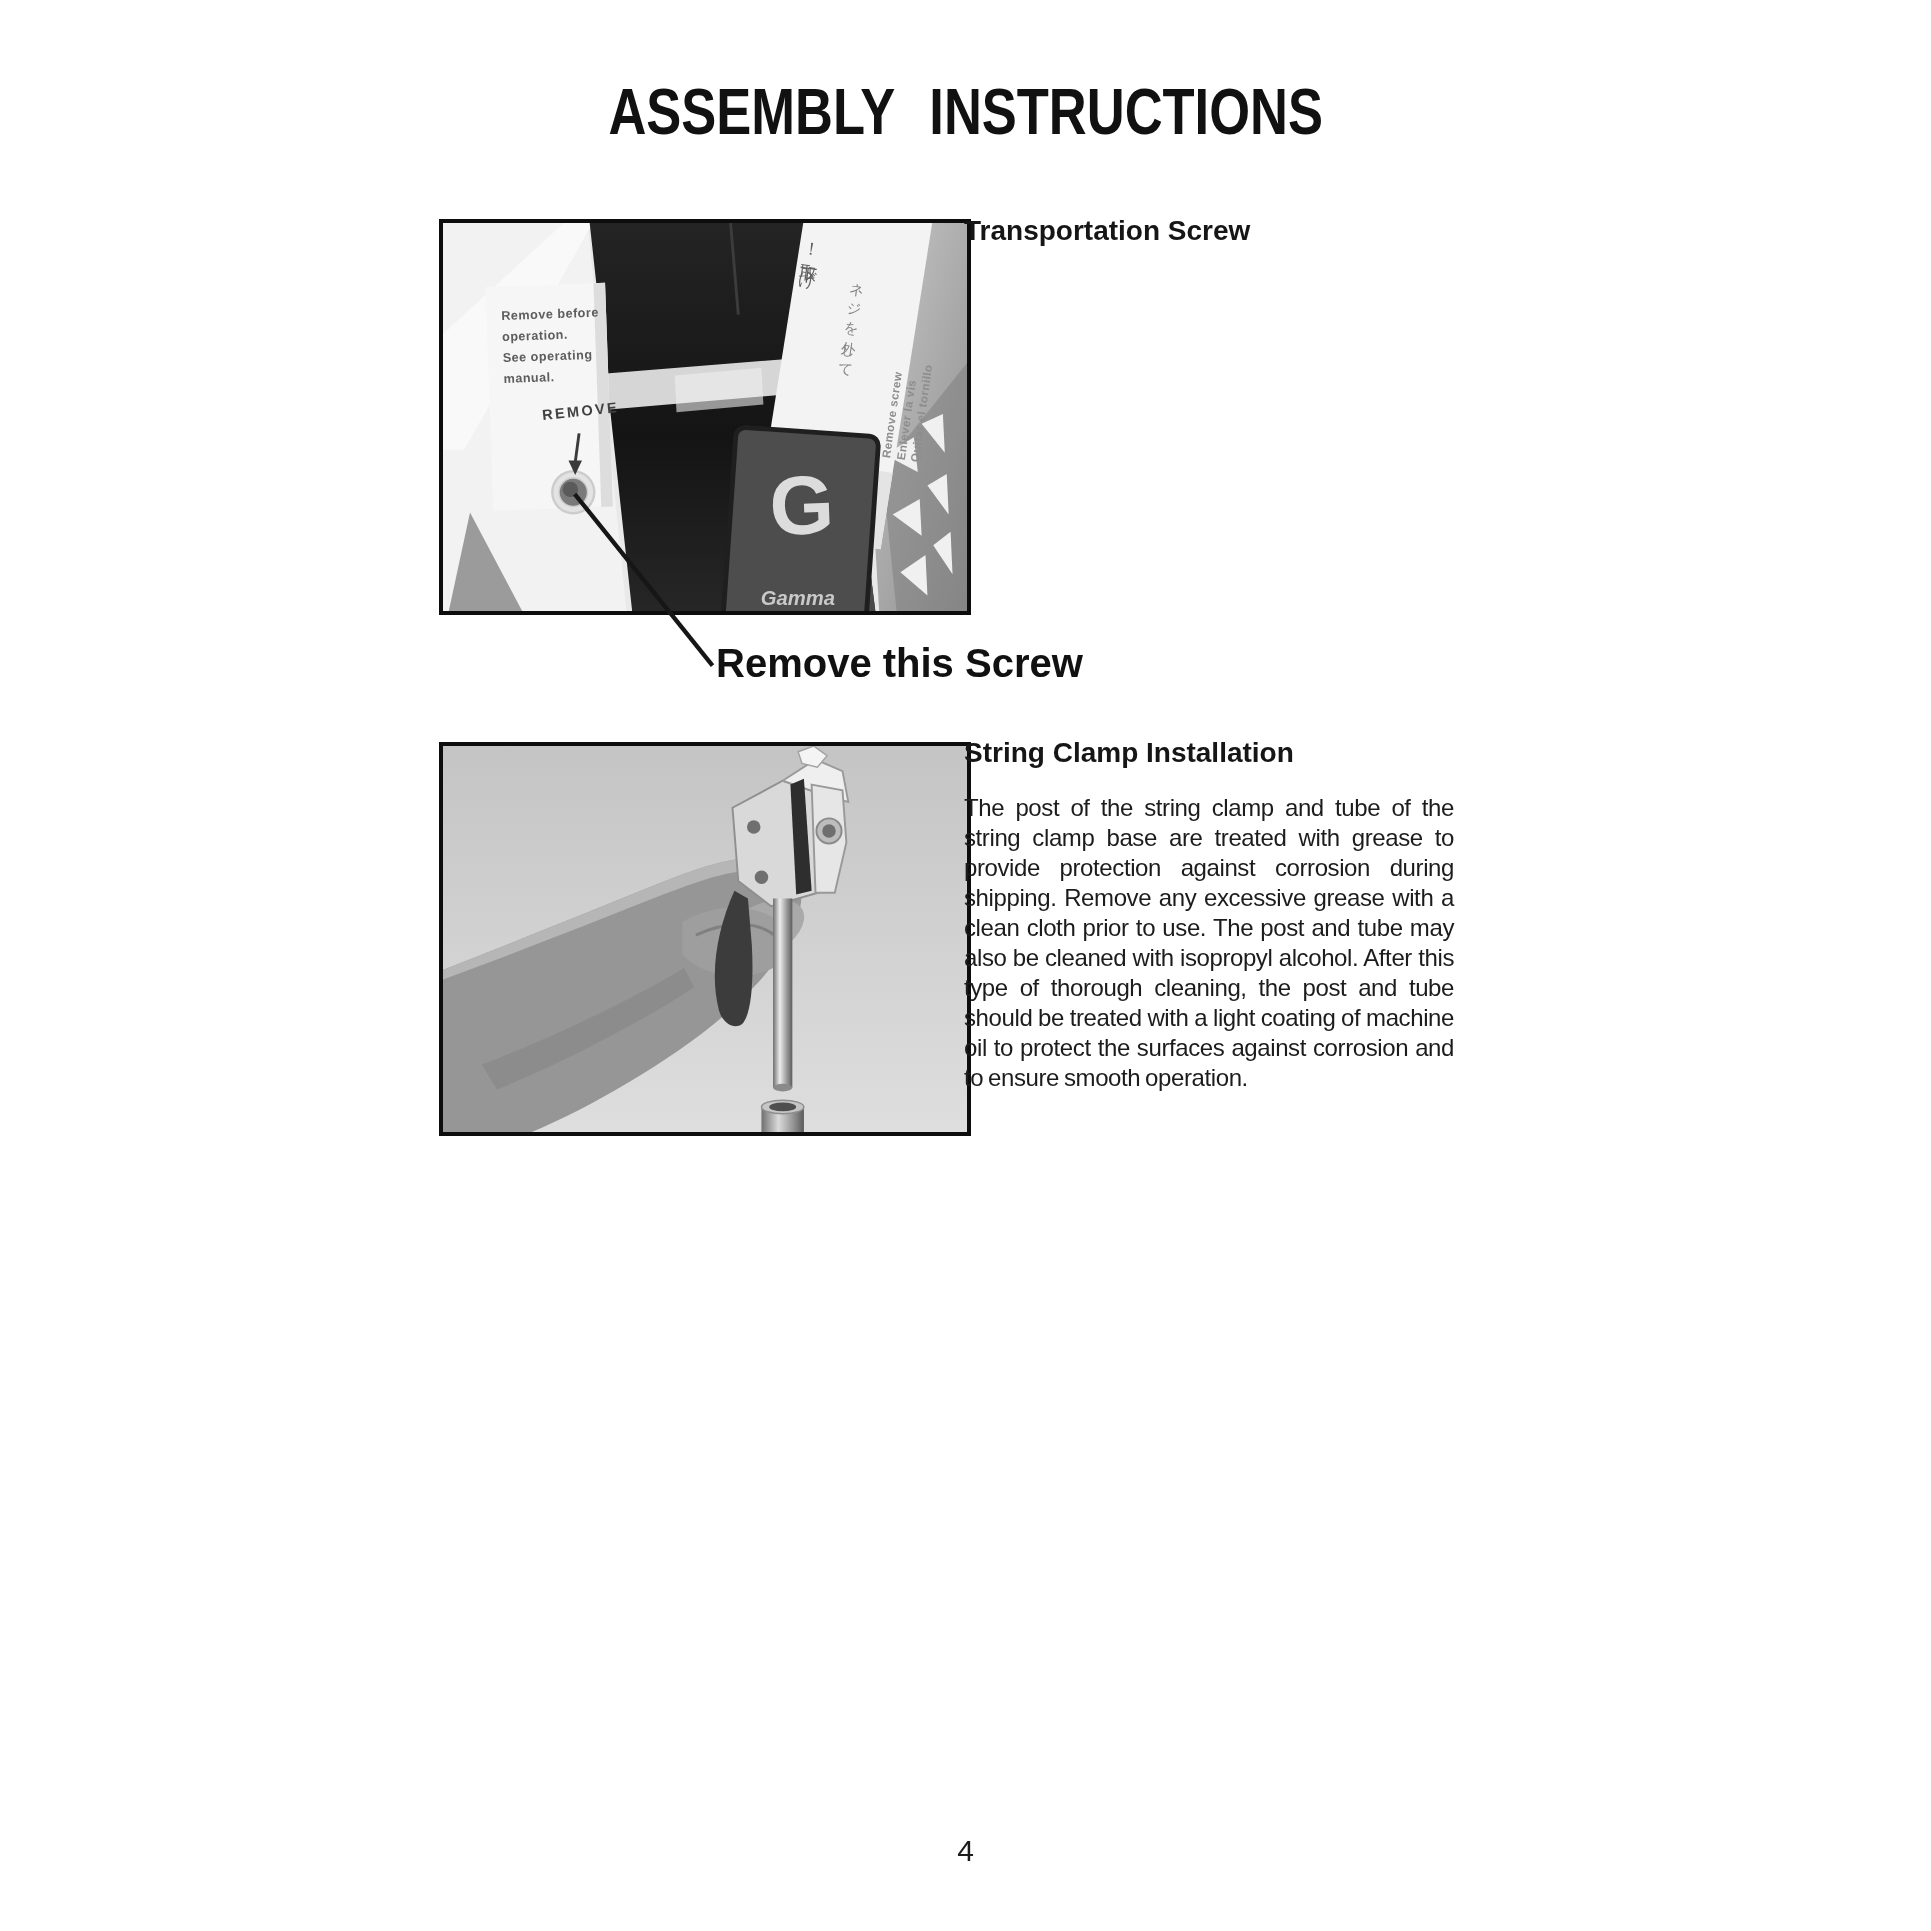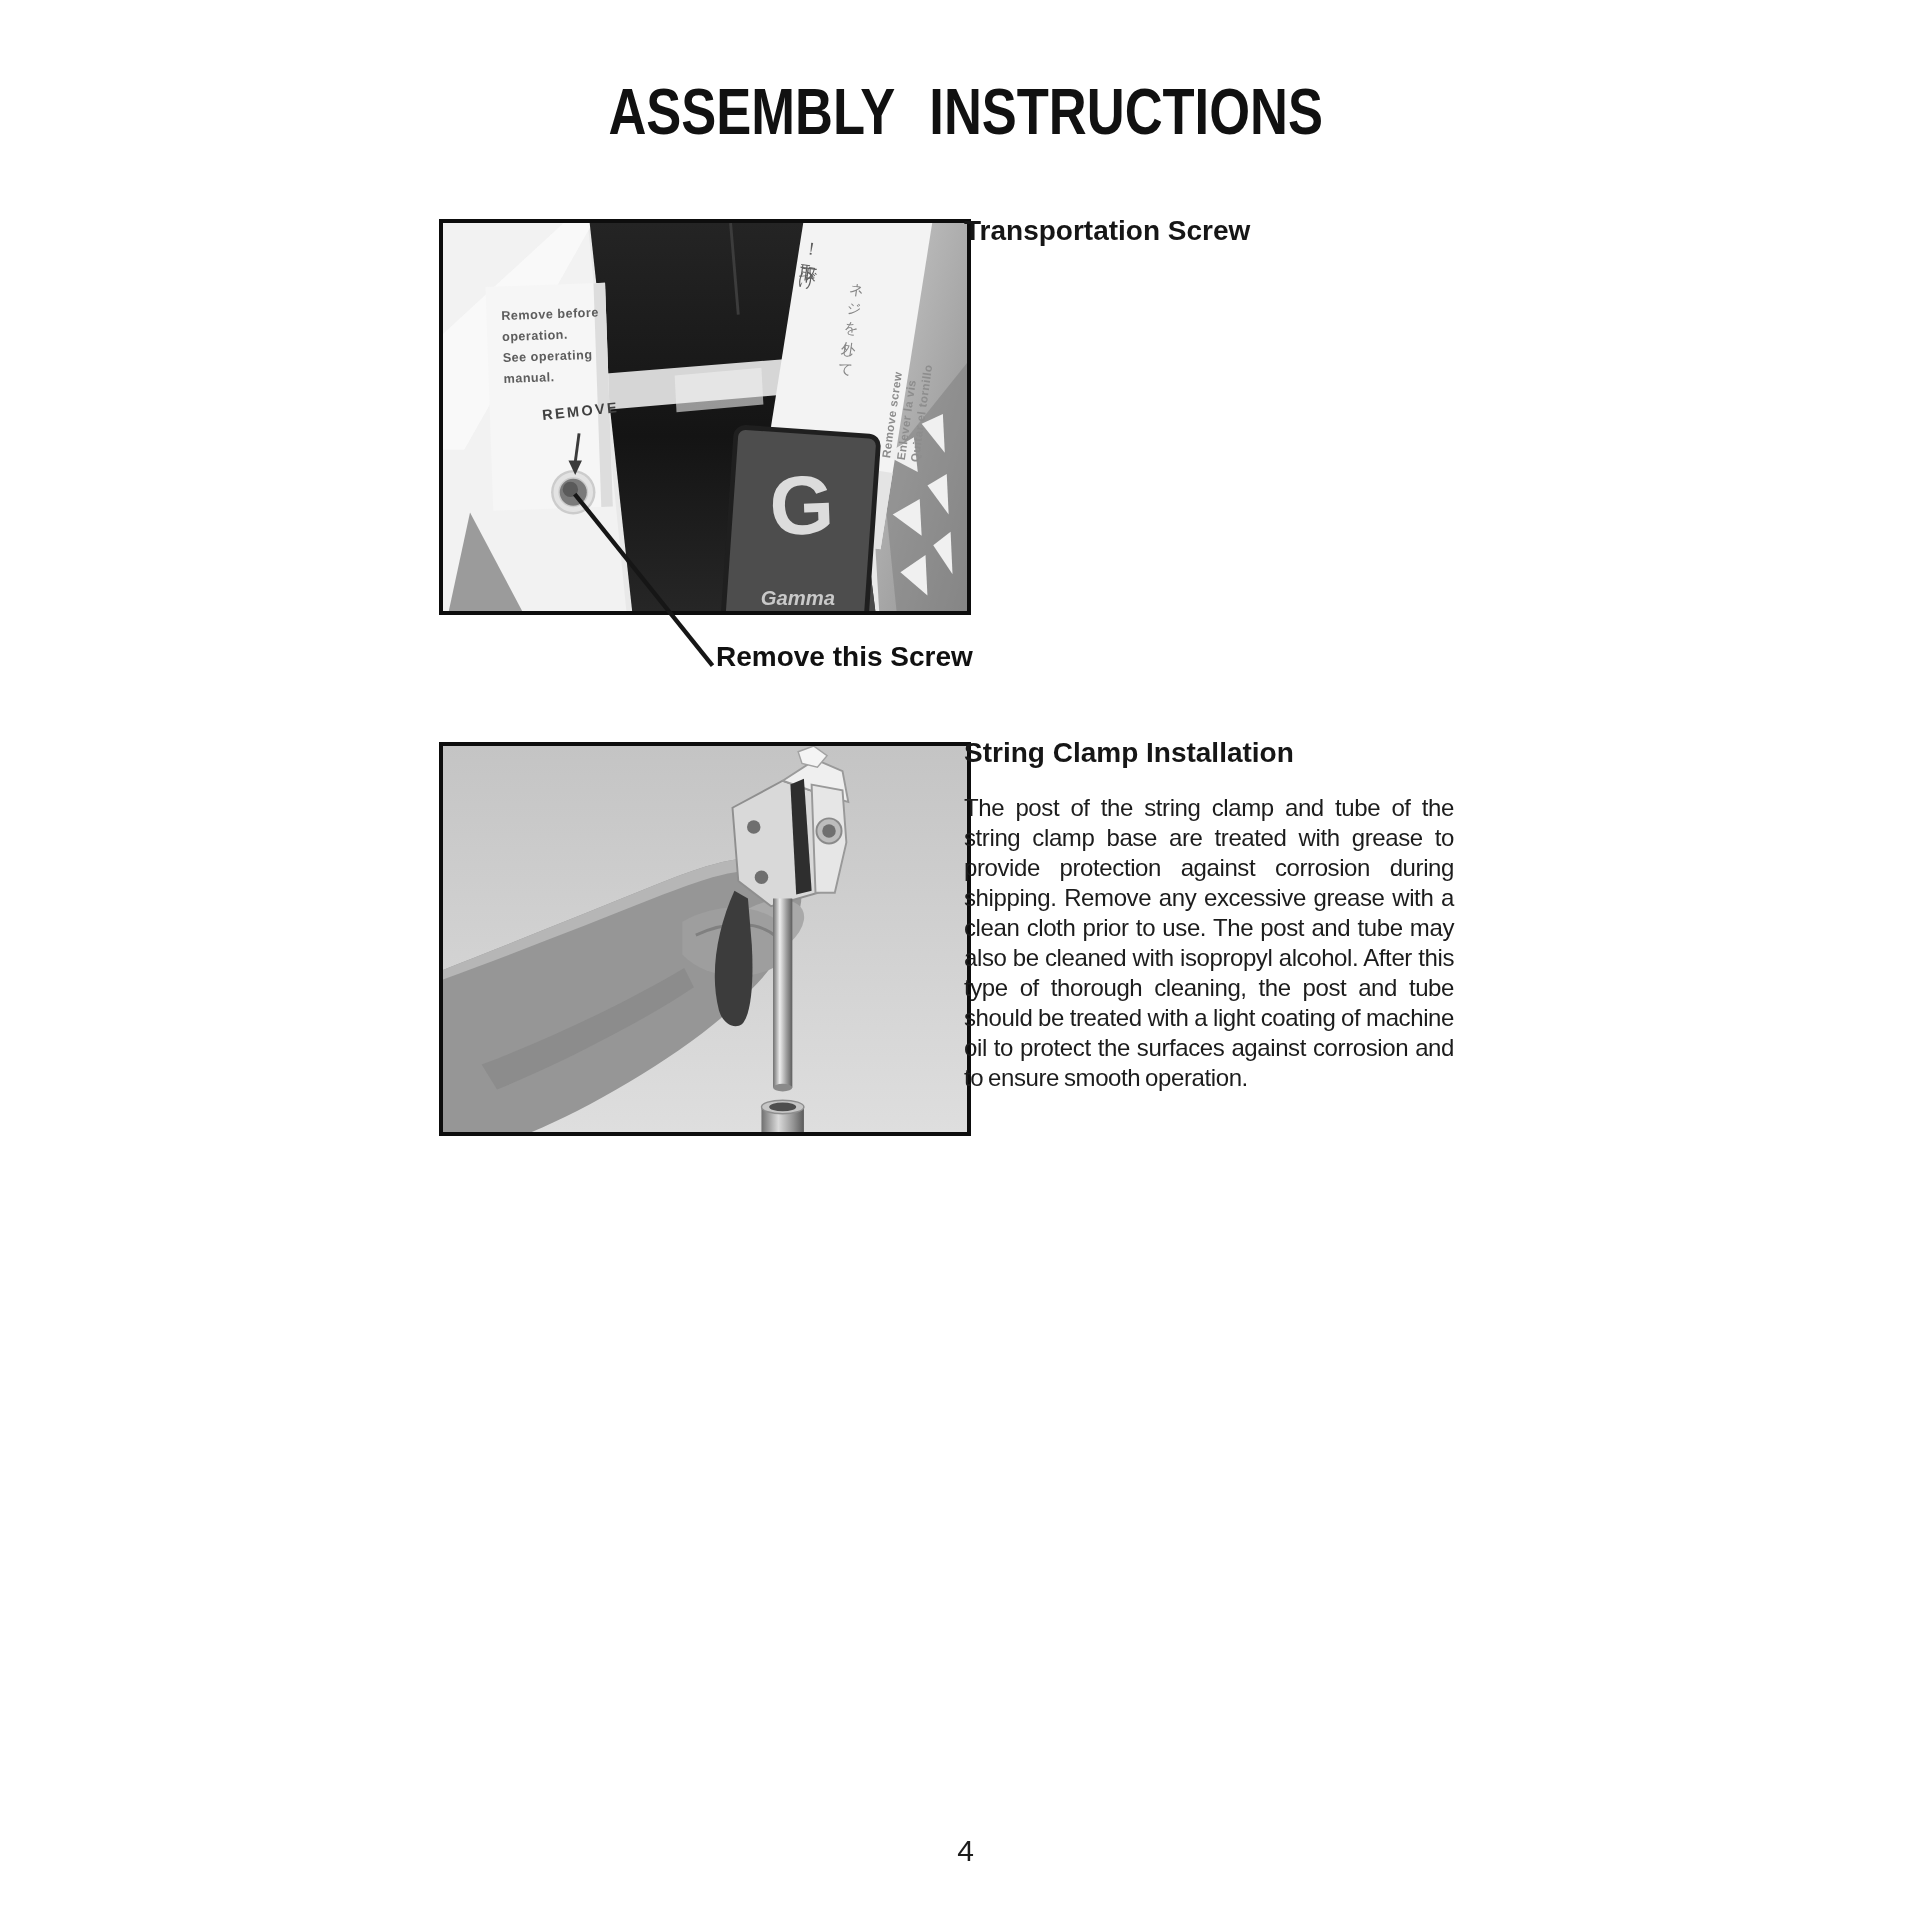--- a/index.html
+++ b/index.html
@@ -16,21 +16,21 @@
     position:absolute;border:4.8px solid #0d0d0d;background:#e9e9e9;
   }
   .figure svg{display:block;}
   .sec-text{position:absolute;left:944px;width:490px;margin-left:20px;}
   .sec-heading{font-size:28px;font-weight:bold;color:#161616;margin:0;line-height:33px;}
   .sec-body{
     font-size:24px;line-height:30px;text-align:justify;margin:24px 0 0 0;
     letter-spacing:-0.4px;word-spacing:-1.4px;color:#1c1c1c;
   }
   .callout-label{
-    position:absolute;left:716px;top:641px;font-size:28px;font-weight:bold;color:#111;white-space:nowrap;
+    position:absolute;left:716px;top:641px;font-size:40px;font-weight:bold;color:#111;white-space:nowrap;
   }
   .callout-svg{position:absolute;left:541px;top:463px;z-index:4;pointer-events:none;}
   .page-number{
     position:absolute;top:1834px;left:0;width:1931px;text-align:center;font-size:30px;color:#1c1c1c;
   }
   
   .tag-text{
     position:absolute;left:58px;top:83px;font-size:12.6px;font-weight:bold;color:#5d5d5d;
     line-height:21px;transform:rotate(-2deg);transform-origin:left top;letter-spacing:0.5px;
   }

